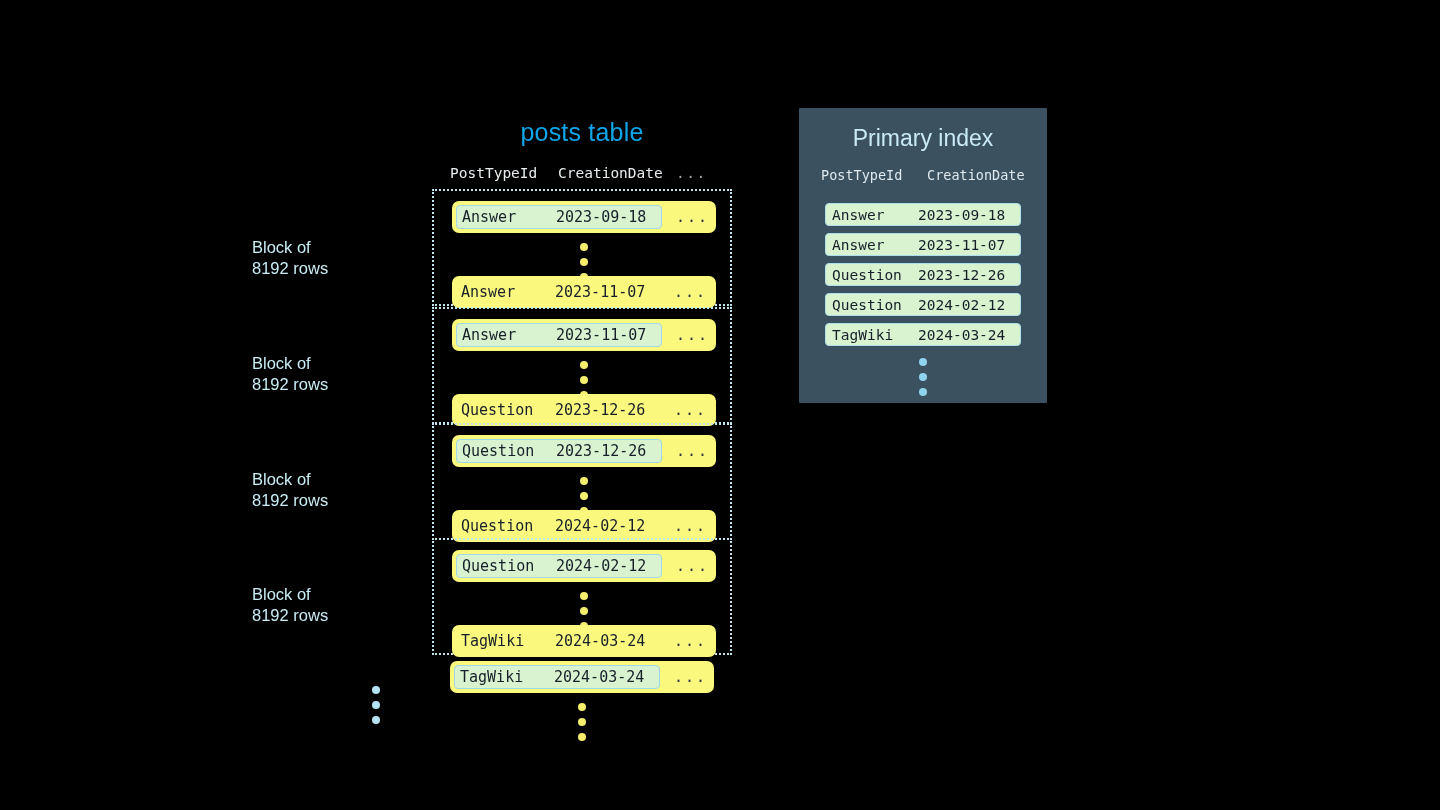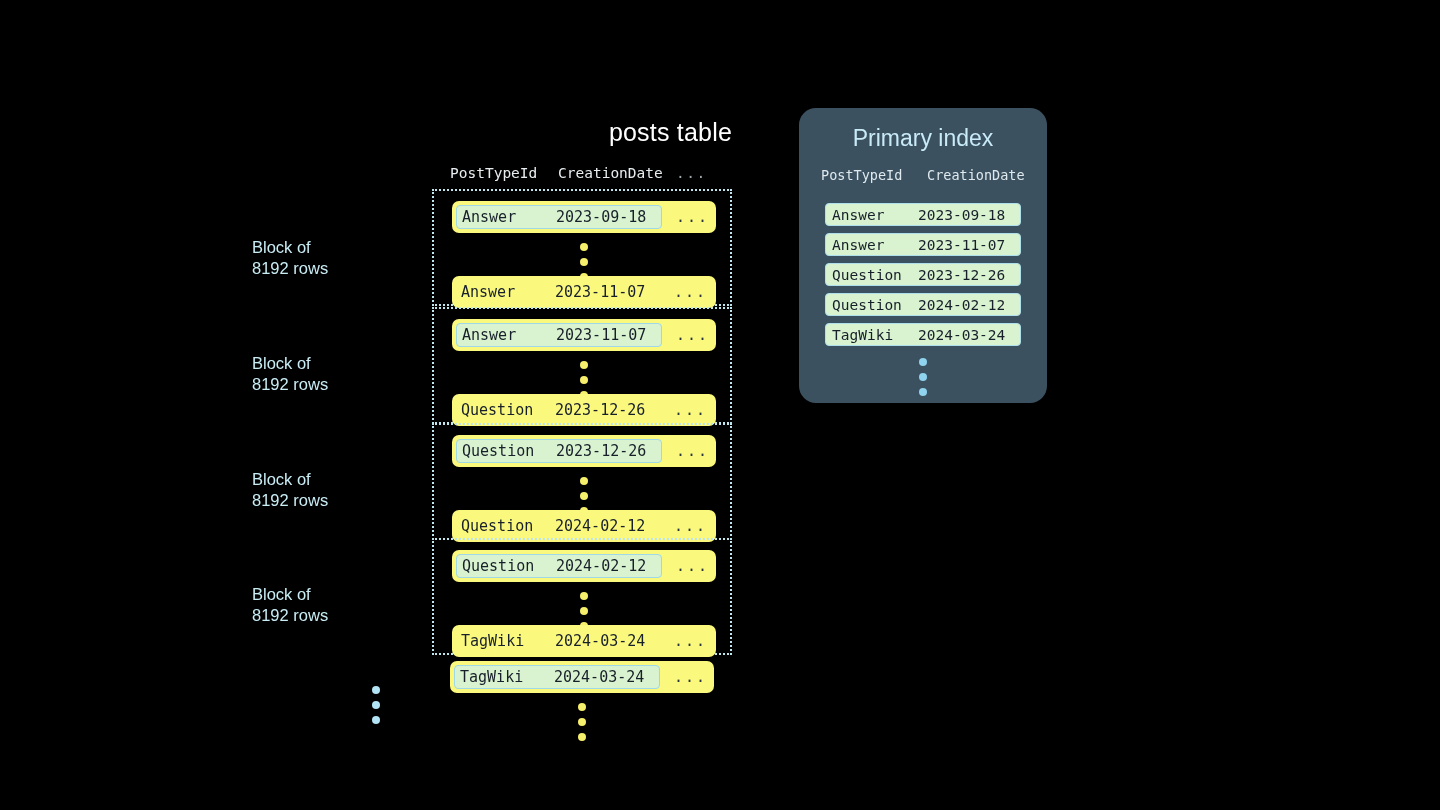--- a/index.html
+++ b/index.html
@@ -22,24 +22,24 @@
     left: 330px;
     top: 118px;
     width: 410px;
   }
 
   .table-title {
     position: absolute;
     left: 102px;
     top: 0px;
     width: 300px;
-    text-align: right;
+    text-align: center;
     font-family: "Liberation Sans", sans-serif;
     font-size: 25px;
-    color: #ffffff;
+    color: #0ea5e9;
     letter-spacing: 0.2px;
   }
 
   .col-headers {
     position: absolute;
     left: 120px;
     top: 47px;
     width: 282px;
     font-family: "DejaVu Sans Mono", monospace;
     font-size: 14.5px;
@@ -126,21 +126,21 @@
   .vdots.blue i { background: #b3e4f5; }
 
   
   #primary-index {
     position: absolute;
     left: 799px;
     top: 108px;
     width: 248px;
     height: 295px;
     background: #3b5160;
-    border-radius: 17px;
+    border-radius: 1px;
   }
   .pi-title {
     position: absolute;
     top: 17px;
     left: 0;
     width: 100%;
     text-align: center;
     font-family: "Liberation Sans", sans-serif;
     font-size: 23px;
     color: #c9eaf7;

